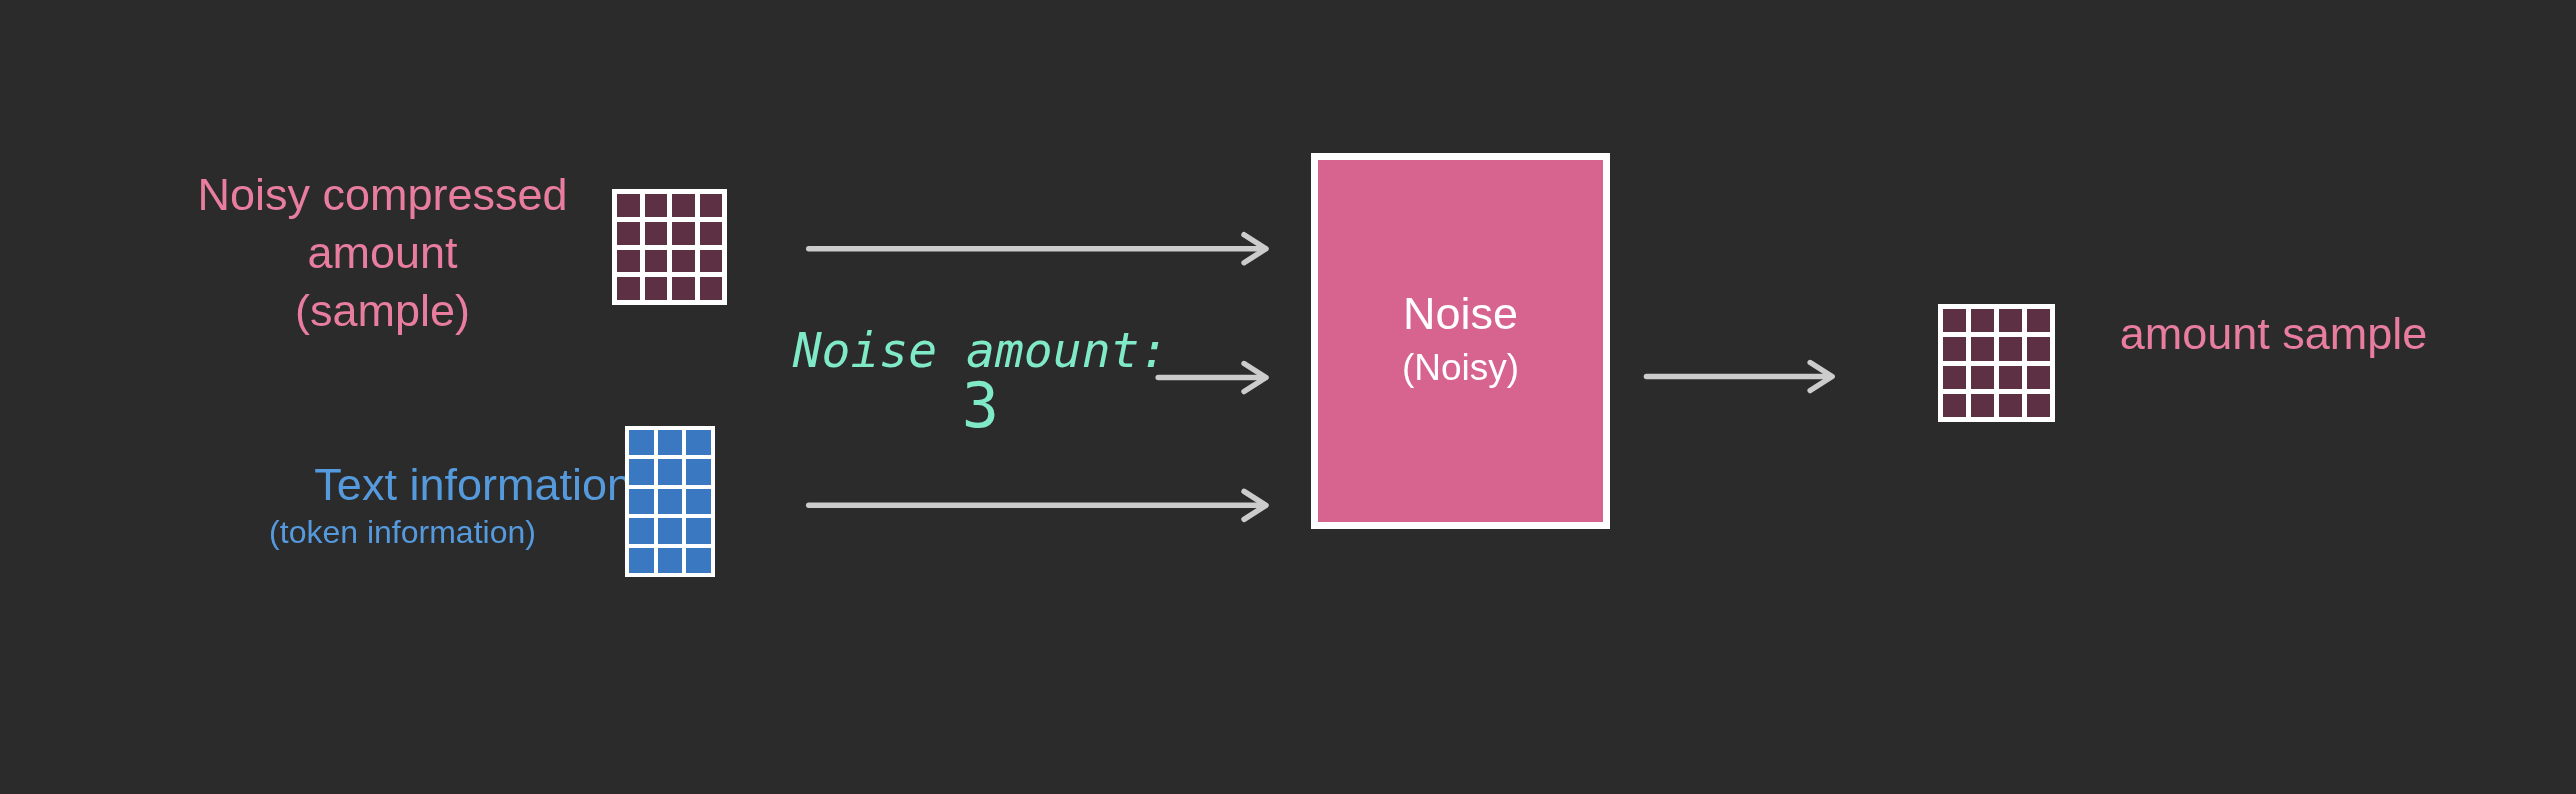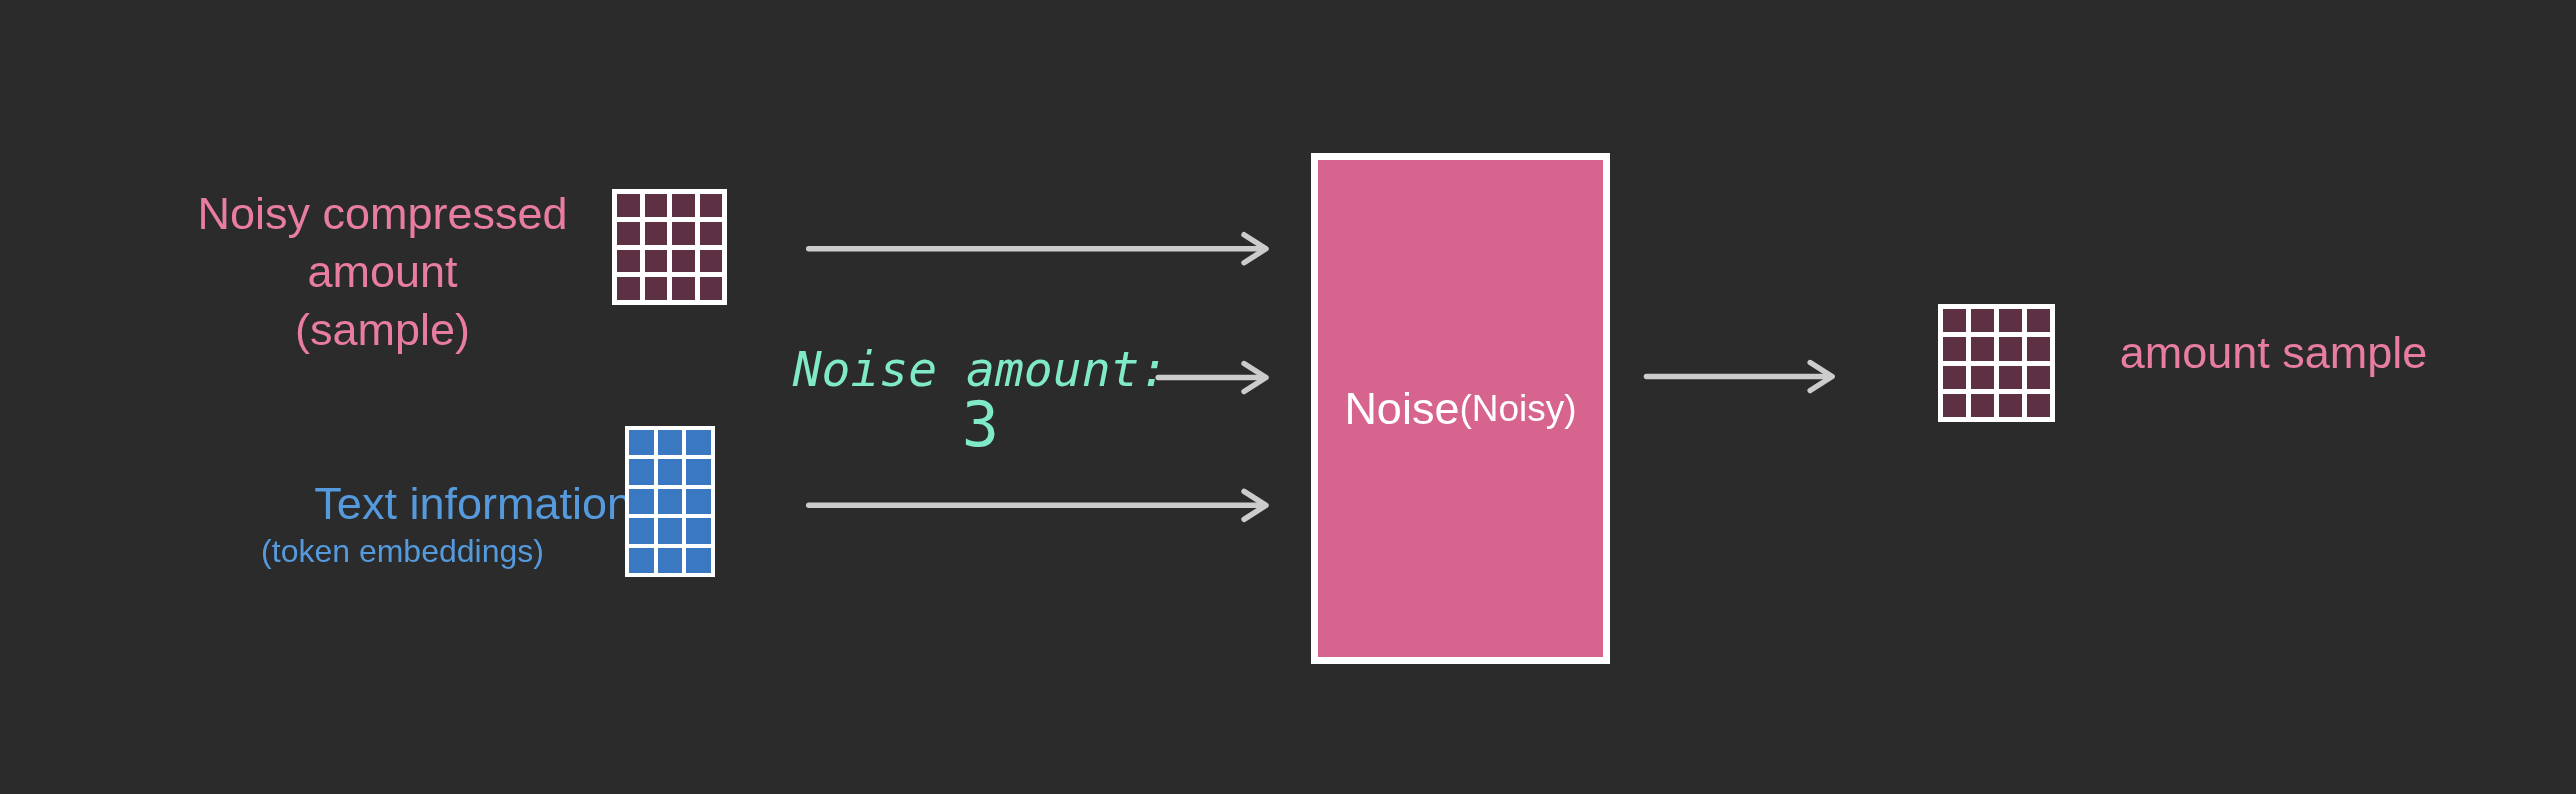--- a/index.html
+++ b/index.html
@@ -3,21 +3,21 @@
 <meta charset="utf-8">
 <style>
   html,body{margin:0;padding:0;background:#2b2b2b;}
   .canvas{
     position:relative;
     width:2576px;height:795px;
     background:#2b2b2b;
     overflow:hidden;
     font-family:"Liberation Sans", sans-serif;
   }
-  .label{position:absolute;text-align:center;margin-top:19px;}
+  .label{position:absolute;text-align:center;}
   .label span{display:block;}
 
   .label-noisy{left:153px;top:166px;width:459px;font-size:45px;line-height:58px;font-weight:500;}
   .label-textinfo{left:173px;top:459px;width:459px;font-weight:500;}
   .label-textinfo .l1{font-size:45px;line-height:52px;text-align:right;}
   .label-textinfo .l2{font-size:32px;line-height:42px;}
 
   .label-noise-amount{left:731px;top:331px;width:499px;font-family:"DejaVu Sans Mono", monospace;}
   .label-noise-amount .l1{font-size:48px;line-height:38px;font-style:italic;}
   .label-noise-amount .l2{font-size:62px;line-height:62px;margin-top:6px;}
@@ -35,24 +35,24 @@
     padding:5px;gap:5px;}
   .grid-textinfo{left:625px;top:426px;width:90px;height:151px;
     grid-template-rows:repeat(5,1fr);grid-template-columns:repeat(3,1fr);
     padding:4px;gap:4px;}
   .grid-output{left:1938px;top:304px;width:117px;height:118px;
     grid-template-rows:repeat(4,1fr);grid-template-columns:repeat(4,1fr);
     padding:5px;gap:5px;}
 
   .predictor-box{
     position:absolute;
-    left:1311px;top:153px;width:299px;height:511px;
+    left:1311px;top:153px;width:299px;height:376px;
     box-sizing:border-box;
     border:7px solid #ffffff;
-    display:flex;flex-direction:row;align-items:center;justify-content:center;
+    display:flex;flex-direction:column;align-items:center;justify-content:center;
     color:#ffffff;text-align:center;
     font-size:45px;line-height:54px;font-weight:500;
   }
   .predictor-box .subtitle{font-size:37px;line-height:54px;}
 
   svg.arrows{position:absolute;left:0;top:0;pointer-events:none;}
 </style>
 </head>
 <body>
 
@@ -83,21 +83,21 @@
       <div style="background: rgb(93, 49, 67);"></div>
     </div>
 
   <div class="label label-noise-amount" style="color: rgb(127, 233, 200);">
     <span class="l1">Noise amount:</span>
     <span class="l2">3</span>
   </div>
 
   <div class="label label-textinfo" style="color: rgb(86, 154, 222);">
     <span class="l1">Text information</span>
-    <span class="l2">(token embeddings)</span>
+    <span class="l2">(token information)</span>
   </div>
 
   <div class="grid grid-textinfo">
       <div style="background: rgb(58, 120, 194);"></div>
       <div style="background: rgb(58, 120, 194);"></div>
       <div style="background: rgb(58, 120, 194);"></div>
       <div style="background: rgb(58, 120, 194);"></div>
       <div style="background: rgb(58, 120, 194);"></div>
       <div style="background: rgb(58, 120, 194);"></div>
       <div style="background: rgb(58, 120, 194);"></div>

